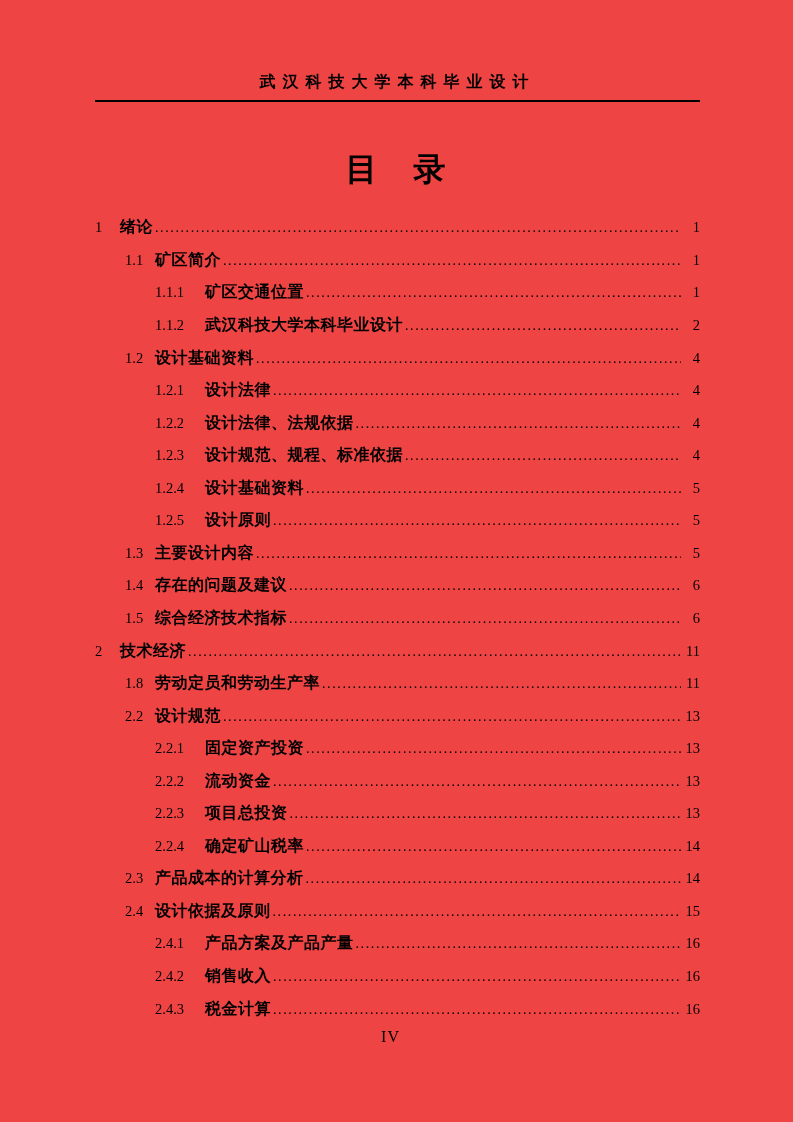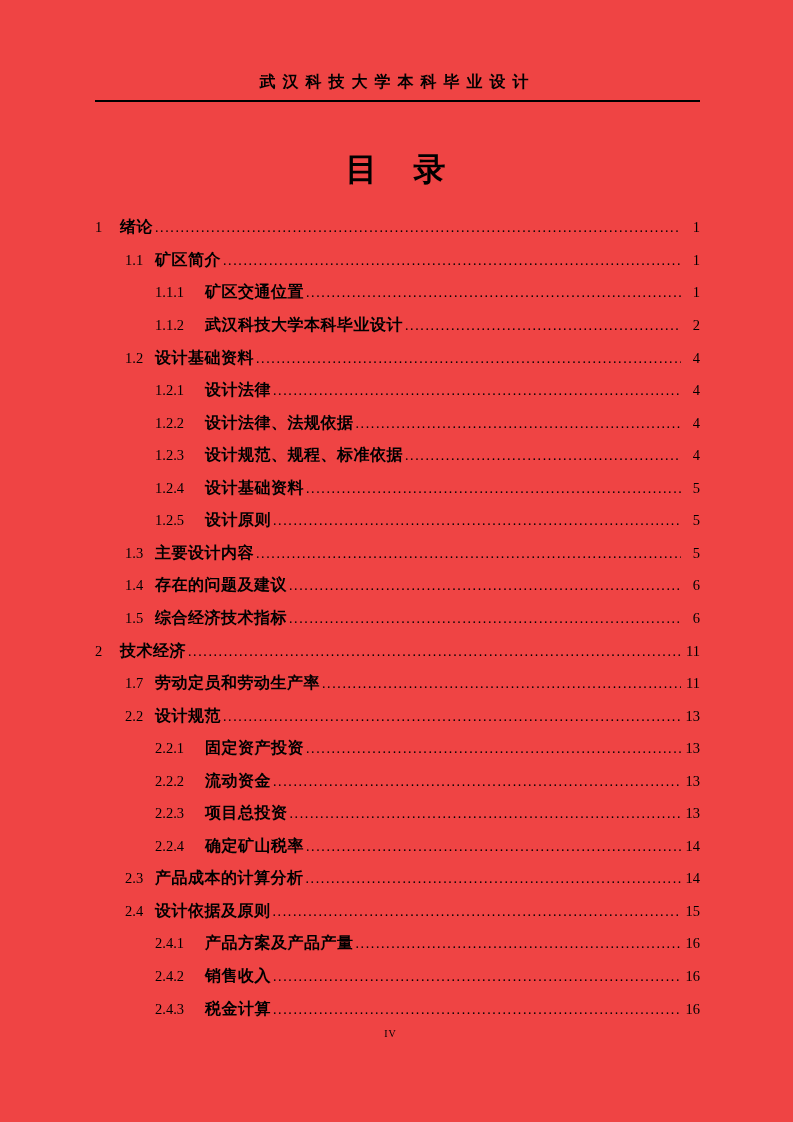--- a/index.html
+++ b/index.html
@@ -91,21 +91,21 @@
   .toc-row.lvl2 .num { min-width: 30px; }
   .toc-row.lvl3 { padding-left: 60px; }
   .toc-row.lvl3 .num { min-width: 50px; }
   .footer {
     position: absolute;
     left: 0;
     right: 12px;
     top: 1028px;
     text-align: center;
     font-family: "Liberation Serif", serif;
-    font-size: 10px;
+    font-size: 16px;
     letter-spacing: 1px;
   }
 </style>
 </head>
 <body>
 
 <div class="page">
   <div class="header-wrap">
     <div class="header-text">武汉科技大学本科毕业设计</div>
   </div>
@@ -191,21 +191,21 @@
         <span class="dots"></span>
         <span class="pg">6</span>
       </div>
       <div class="toc-row lvl1">
         <span class="num">2</span>
         <span class="label">技术经济</span>
         <span class="dots"></span>
         <span class="pg">11</span>
       </div>
       <div class="toc-row lvl2">
-        <span class="num">1.7</span>
+        <span class="num">1.8</span>
         <span class="label">劳动定员和劳动生产率</span>
         <span class="dots"></span>
         <span class="pg">11</span>
       </div>
       <div class="toc-row lvl2">
         <span class="num">2.2</span>
         <span class="label">设计规范</span>
         <span class="dots"></span>
         <span class="pg">13</span>
       </div>

